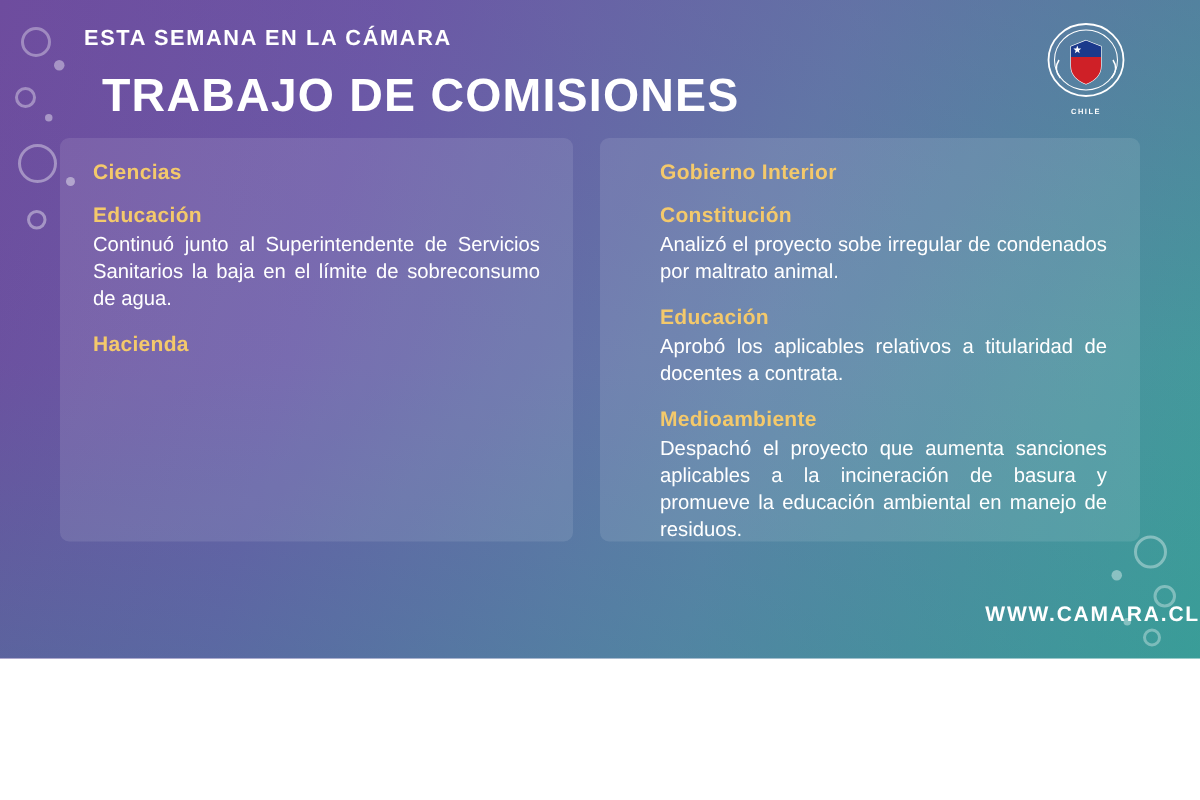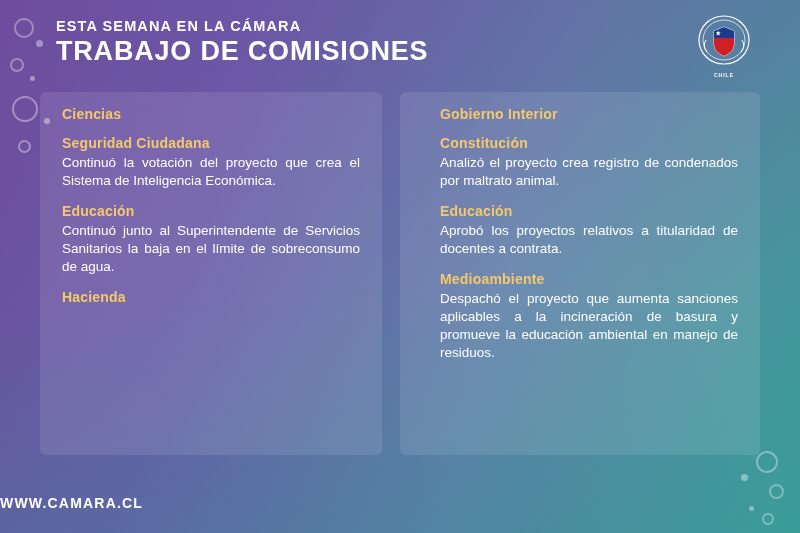--- a/index.html
+++ b/index.html
@@ -8,21 +8,21 @@
   }
   body {
     width: 800px;
     height: 533px;
     overflow: hidden;
     font-family: "Liberation Sans", sans-serif;
   }
   .poster {
     position: relative;
     width: 800px;
-    height: 533px;
+    height: 439px;
     background: linear-gradient(105deg, #6e4c9e 0%, #6b5aa8 28%, #5f7fa8 62%, #3f9f9a 100%);
     overflow: hidden;
   }
   .poster::after {
     content: "";
     position: absolute;
     inset: 0;
     background: linear-gradient(180deg, rgba(110,76,158,0.25) 0%, rgba(70,120,150,0.05) 55%, rgba(40,150,145,0.25) 100%);
     pointer-events: none;
   }
@@ -48,24 +48,24 @@
   }
   .eyebrow {
     color: #ffffff;
     font-size: 14.5px;
     font-weight: bold;
     letter-spacing: 1.1px;
     margin: 0 0 2px 0;
   }
   .title {
     color: #ffffff;
-    font-size: 27px;
+    font-size: 31px;
     font-weight: bold;
     letter-spacing: 0.8px;
-    margin: 0;
+    margin: 12px;
     line-height: 1.15;
   }
 
   .crest {
     position: absolute;
     top: 14px;
     right: 46px;
     width: 60px;
     height: 64px;
     z-index: 6;
@@ -122,21 +122,21 @@
     margin: 0;
     text-align: justify;
     text-justify: inter-word;
   }
 
   .footer {
     position: absolute;
     left: 0;
     right: 0;
     bottom: 22px;
-    text-align: left;
+    text-align: right;
     color: #ffffff;
     font-size: 14px;
     font-weight: bold;
     letter-spacing: 1.2px;
     z-index: 5;
   }
 </style>
 </head>
 <body>
 
@@ -176,43 +176,39 @@
     <div class="crest-text">CHILE</div>
   </div>
 
   <div class="columns">
 
     <div class="panel left">
       <div class="item">
         <p class="item-title">Ciencias</p>
       </div>
       <div class="item">
-        <p class="item-title">Seguridad Ciudadana</p>
-        <p class="item-text">Continuó la votación del proyecto que crea el Sistema de Inteligencia Económica.</p>
-      </div>
-      <div class="item">
         <p class="item-title">Educación</p>
         <p class="item-text">Continuó junto al Superintendente de Servicios Sanitarios la baja en el límite de sobreconsumo de agua.</p>
       </div>
       <div class="item">
         <p class="item-title">Hacienda</p>
       </div>
     </div>
 
     <div class="panel right">
       <div class="item">
         <p class="item-title">Gobierno Interior</p>
       </div>
       <div class="item">
         <p class="item-title">Constitución</p>
-        <p class="item-text">Analizó el proyecto crea registro de condenados por maltrato animal.</p>
+        <p class="item-text">Analizó el proyecto sobe irregular de condenados por maltrato animal.</p>
       </div>
       <div class="item">
         <p class="item-title">Educación</p>
-        <p class="item-text">Aprobó los proyectos relativos a titularidad de docentes a contrata.</p>
+        <p class="item-text">Aprobó los aplicables relativos a titularidad de docentes a contrata.</p>
       </div>
       <div class="item">
         <p class="item-title">Medioambiente</p>
         <p class="item-text">Despachó el proyecto que aumenta sanciones aplicables a la incineración de basura y promueve la educación ambiental en manejo de residuos.</p>
       </div>
     </div>
 
   </div>
 
   <div class="footer">WWW.CAMARA.CL</div>

